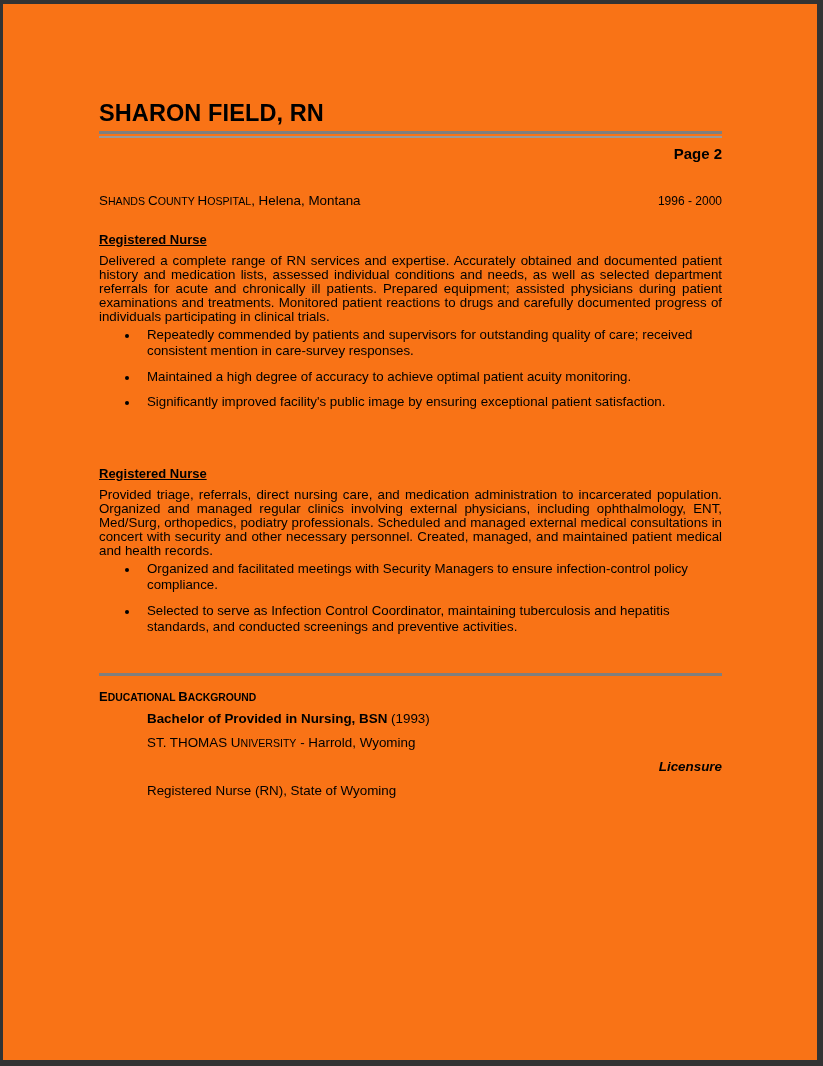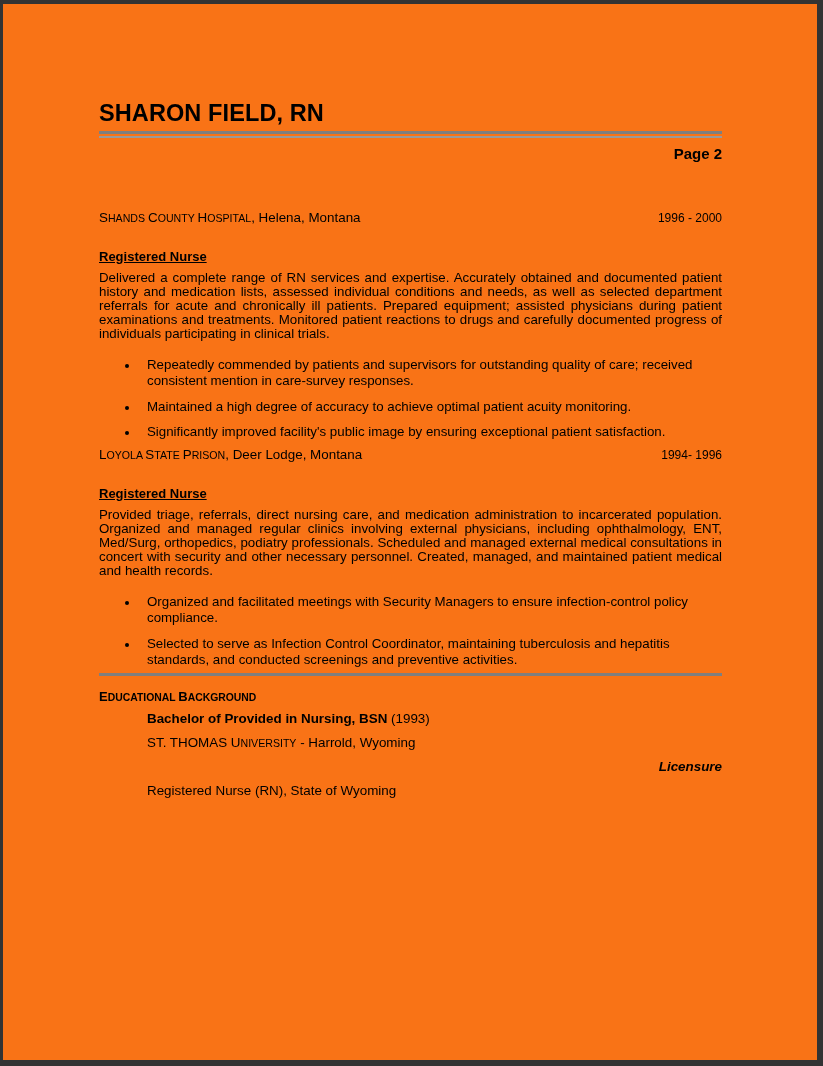--- a/index.html
+++ b/index.html
@@ -26,21 +26,21 @@
   .job { position: absolute; left: 0; width: 623px; }
   .job-head { display: flex; justify-content: space-between; align-items: baseline; height: 20px; }
   .employer { font-size: 13.4px; }
   .sc-big { font-size: 13.4px; }
   .sc-small { font-size: 10.6px; }
   .dates { font-size: 12px; }
   .title { font-weight: bold; font-size: 13px; margin-top: 19px; height: 20px; text-decoration: underline; }
   .desc {
     text-align: justify; line-height: 14px; margin: 2px 0 0 0; font-size: 13.3px;
   }
-  ul.bullets { list-style: none; margin: 16px 0 0 0; padding: 0; }
+  ul.bullets { list-style: none; margin: 3px 0 0 0; padding: 0; }
   ul.bullets li {
     position: relative; padding-left: 48px; line-height: 16.3px; margin-bottom: 9px;
     font-size: 13.3px;
   }
   ul.bullets li .dot {
     position: absolute; left: 26px; top: 7px; width: 4px; height: 4px; border-radius: 50%; background: #000;
   }
   .rule-single { position: absolute; top: 669px; left: 0; width: 623px; height: 3px; background: #7f7f7f; }
   .edu { position: absolute; top: 685px; left: 0; width: 623px; }
   .edu-heading { font-weight: bold; height: 22px; }
@@ -58,43 +58,37 @@
 
     <h1 class="name">SHARON FIELD, RN</h1>
 
     <div class="rule-double">
       <div class="thick"></div>
       <div class="thin"></div>
     </div>
 
     <div class="page-num">Page 2</div>
 
-    <div class="job" style="top:206px;">
+    <div class="job" style="top:189px;">
       <div class="job-head">
         <span class="employer">
           <span class="sc-big">S</span><span class="sc-small">HANDS </span><span class="sc-big">C</span><span class="sc-small">OUNTY </span><span class="sc-big">H</span><span class="sc-small">OSPITAL</span><span>, Helena, Montana</span>
         </span>
         <span class="dates">1996 - 2000</span>
       </div>
       <div class="title">Registered Nurse</div>
       <p class="desc">Delivered a complete range of RN services and expertise. Accurately obtained and documented patient history and medication lists, assessed individual conditions and needs, as well as selected department referrals for acute and chronically ill patients. Prepared equipment; assisted physicians during patient examinations and treatments. Monitored patient reactions to drugs and carefully documented progress of individuals participating in clinical trials.</p>
       <ul class="bullets">
         <li><span class="dot"></span><span>Repeatedly commended by patients and supervisors for outstanding quality of care; received consistent mention in care-survey responses.</span></li>
         <li><span class="dot"></span><span>Maintained a high degree of accuracy to achieve optimal patient acuity monitoring.</span></li>
         <li><span class="dot"></span><span>Significantly improved facility's public image by ensuring exceptional patient satisfaction.</span></li>
       </ul>
     </div>
 
     <div class="job" style="top:443px;">
-      <div class="job-head">
-        <span class="employer">
-          <span class="sc-big">L</span><span class="sc-small">OYOLA </span><span class="sc-big">S</span><span class="sc-small">TATE </span><span class="sc-big">P</span><span class="sc-small">RISON</span><span>, Deer Lodge, Montana</span>
-        </span>
-        <span class="dates">1994- 1996</span>
-      </div>
       <div class="title">Registered Nurse</div>
       <p class="desc">Provided triage, referrals, direct nursing care, and medication administration to incarcerated population. Organized and managed regular clinics involving external physicians, including ophthalmology, ENT, Med/Surg, orthopedics, podiatry professionals. Scheduled and managed external medical consultations in concert with security and other necessary personnel. Created, managed, and maintained patient medical and health records.</p>
       <ul class="bullets">
         <li><span class="dot"></span><span>Organized and facilitated meetings with Security Managers to ensure infection-control policy compliance.</span></li>
         <li><span class="dot"></span><span>Selected to serve as Infection Control Coordinator, maintaining tuberculosis and hepatitis standards, and conducted screenings and preventive activities.</span></li>
       </ul>
     </div>
 
     <div class="rule-single"></div>
 

